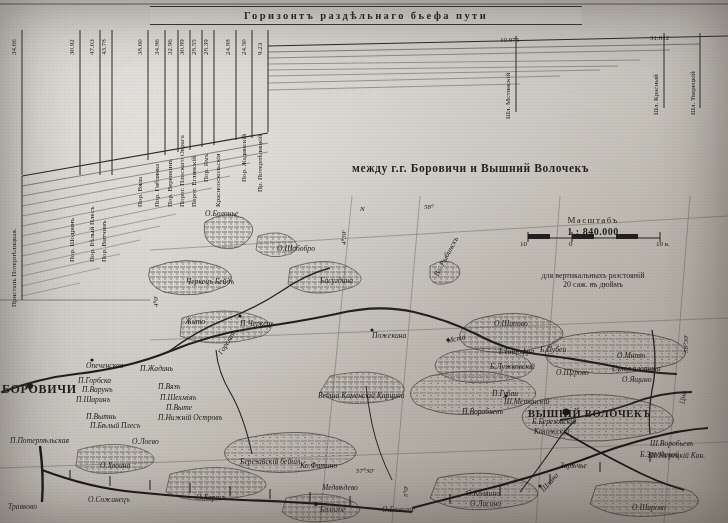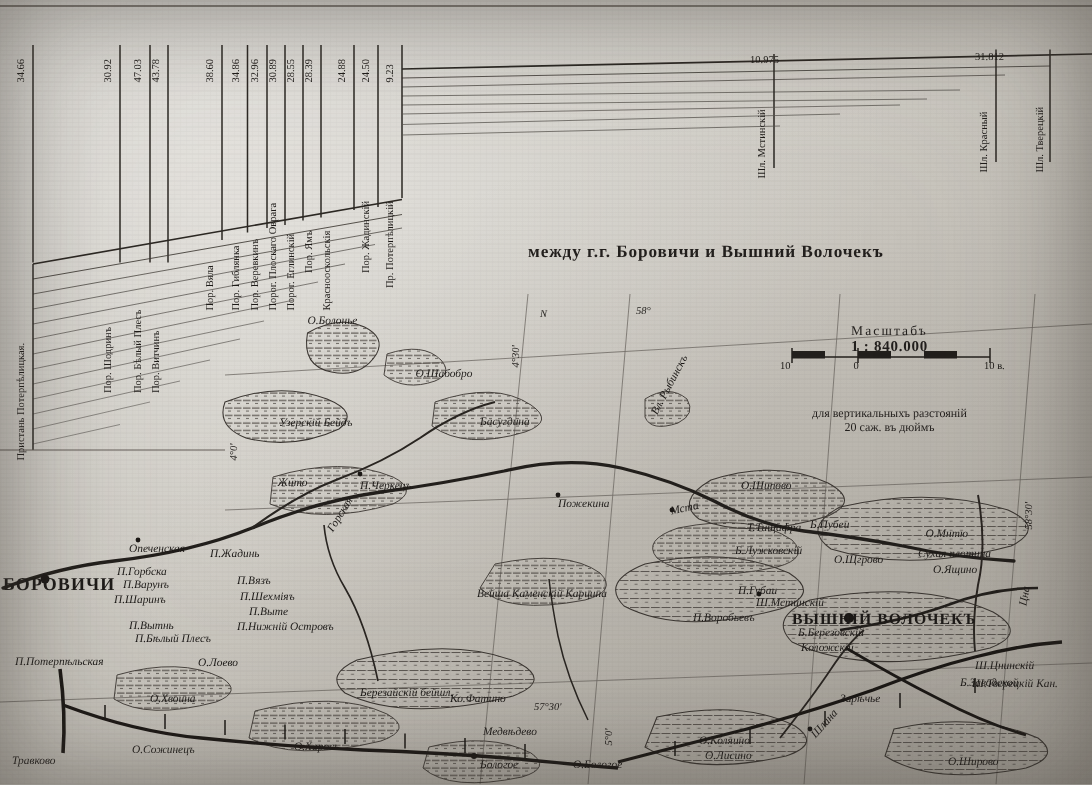--- a/index.html
+++ b/index.html
@@ -178,20 +178,23 @@
     <line x1="22" y1="176" x2="22" y2="300" stroke="#2e2820" stroke-width="1"></line>
     <line x1="0" y1="300" x2="150" y2="300" stroke="#6a6156" stroke-width=".7"></line>
 
     <g stroke="#5a544b" stroke-width=".5">
       <line x1="268" y1="76" x2="600" y2="70"></line>
       <line x1="268" y1="83" x2="560" y2="76"></line>
       <line x1="268" y1="90" x2="520" y2="84"></line>
     </g>
   </svg>
 
+  <div class="hdr-band">
+    <span>Горизонтъ раздѣльнаго бьефа пути</span>
+  </div>
 
   <div class="txt num vert" style="left:18px;  top:48px;">34.66</div>
   <div class="txt num vert" style="left:76px;  top:48px;">30.92</div>
   <div class="txt num vert" style="left:96px;  top:48px;">47.03</div>
   <div class="txt num vert" style="left:108px; top:48px;">43.78</div>
   <div class="txt num vert" style="left:144px; top:48px;">38.60</div>
   <div class="txt num vert" style="left:161px; top:48px;">34.86</div>
   <div class="txt num vert" style="left:174px; top:48px;">32.96</div>
   <div class="txt num vert" style="left:186px; top:48px;">30.89</div>
   <div class="txt num vert" style="left:198px; top:48px;">28.55</div>
@@ -340,21 +343,21 @@
   <div class="txt grid-lab" style="left:424px; top:204px;">58°</div>
   <div class="txt grid-lab vert" style="left:348px; top:238px;">4°30'</div>
   <div class="txt grid-lab vert" style="left:160px; top:300px;">4°0'</div>
   <div class="txt grid-lab vert" style="left:690px; top:346px;">58°30'</div>
   <div class="txt grid-lab vert" style="left:410px; top:490px;">5°0'</div>
   <div class="txt grid-lab" style="left:356px; top:468px;">57°30'</div>
 
   <div id="places">
       <div class="txt place" style="left: 205px; top: 210px;">О.Болонье</div>
       <div class="txt place" style="left: 277px; top: 245px;">О.Шабобро</div>
-      <div class="txt place" style="left: 186px; top: 278px;">Узерскій Бейдъ</div>
+      <div class="txt place" style="left: 186px; top: 278px;">Черкецъ Бейдъ</div>
       <div class="txt place" style="left: 320px; top: 277px;">Басугдина</div>
       <div class="txt place" style="left: 185px; top: 318px;">Жито</div>
       <div class="txt place" style="left: 240px; top: 320px;">П.Черкецъ</div>
       <div class="txt place" style="left: 372px; top: 332px;">Пожекина</div>
       <div class="txt place" style="left: 447px; top: 337px; transform-origin: left center; transform: rotate(-12deg);">Мста</div>
       <div class="txt place" style="left: 494px; top: 320px;">О.Шипово</div>
       <div class="txt place" style="left: 498px; top: 348px;">Т.Тищафра</div>
       <div class="txt place" style="left: 540px; top: 346px;">Б.Пубеи</div>
       <div class="txt place" style="left: 617px; top: 352px;">О.Мнтю</div>
       <div class="txt place" style="left: 220px; top: 350px; transform-origin: left center; transform: rotate(-58deg);">Горская</div>
@@ -381,21 +384,21 @@
       <div class="txt place" style="left: 612px; top: 365px;">Сухая плотина</div>
       <div class="txt place" style="left: 622px; top: 376px;">О.Ящино</div>
       <div class="txt place" style="left: 492px; top: 390px;">П.Губаи</div>
       <div class="txt place" style="left: 504px; top: 398px;">Ш.Мстинскій</div>
       <div class="txt place" style="left: 462px; top: 408px;">П.Воробьевъ</div>
       <div class="txt place" style="left: 682px; top: 400px; transform-origin: left center; transform: rotate(-80deg);">Цна</div>
       <div class="txt place" style="left: 318px; top: 392px;">Вейша Каменскій Карцина</div>
       <div class="txt place" style="left: 532px; top: 418px;">Б.Березовскій</div>
       <div class="txt place" style="left: 534px; top: 428px;">Коложскій</div>
       <div class="txt place" style="left: 648px; top: 428px; margin-top: 24px;">Ш.Тверецкій Кан.</div>
-      <div class="txt place" style="left: 650px; top: 440px;">Ш.Цнинскій</div>
+      <div class="txt place" style="left: 650px; top: 440px;">Ш.Воробьевъ</div>
       <div class="txt place" style="left: 640px; top: 451px;">Б.Заводской</div>
       <div class="txt place" style="left: 300px; top: 462px;">Ко.Фатино</div>
       <div class="txt place" style="left: 560px; top: 462px;">Зарѣчье</div>
       <div class="txt place" style="left: 322px; top: 484px;">Медвѣдево</div>
       <div class="txt place" style="left: 320px; top: 506px;">Бологое</div>
       <div class="txt place" style="left: 382px; top: 506px;">О.Бологое</div>
       <div class="txt place" style="left: 466px; top: 490px;">О.Коляино</div>
       <div class="txt place" style="left: 470px; top: 500px;">О.Лисино</div>
       <div class="txt place" style="left: 542px; top: 487px; transform-origin: left center; transform: rotate(-48deg);">Шлина</div>
       <div class="txt place" style="left: 632px; top: 504px;">О.Широво</div>

